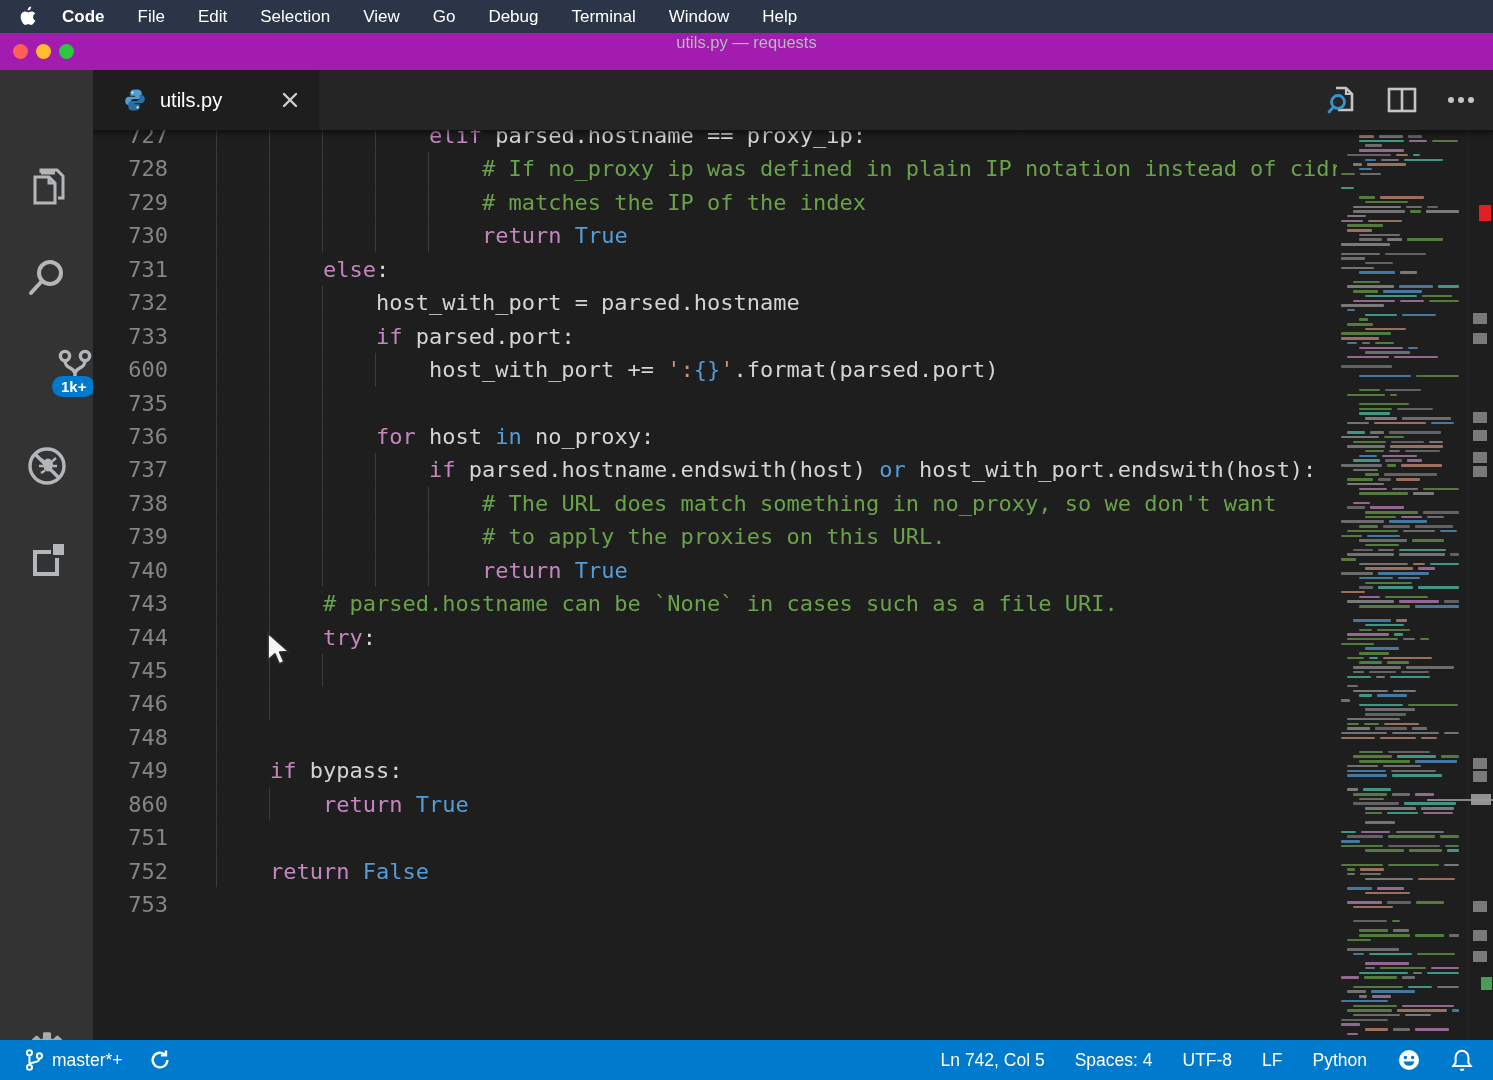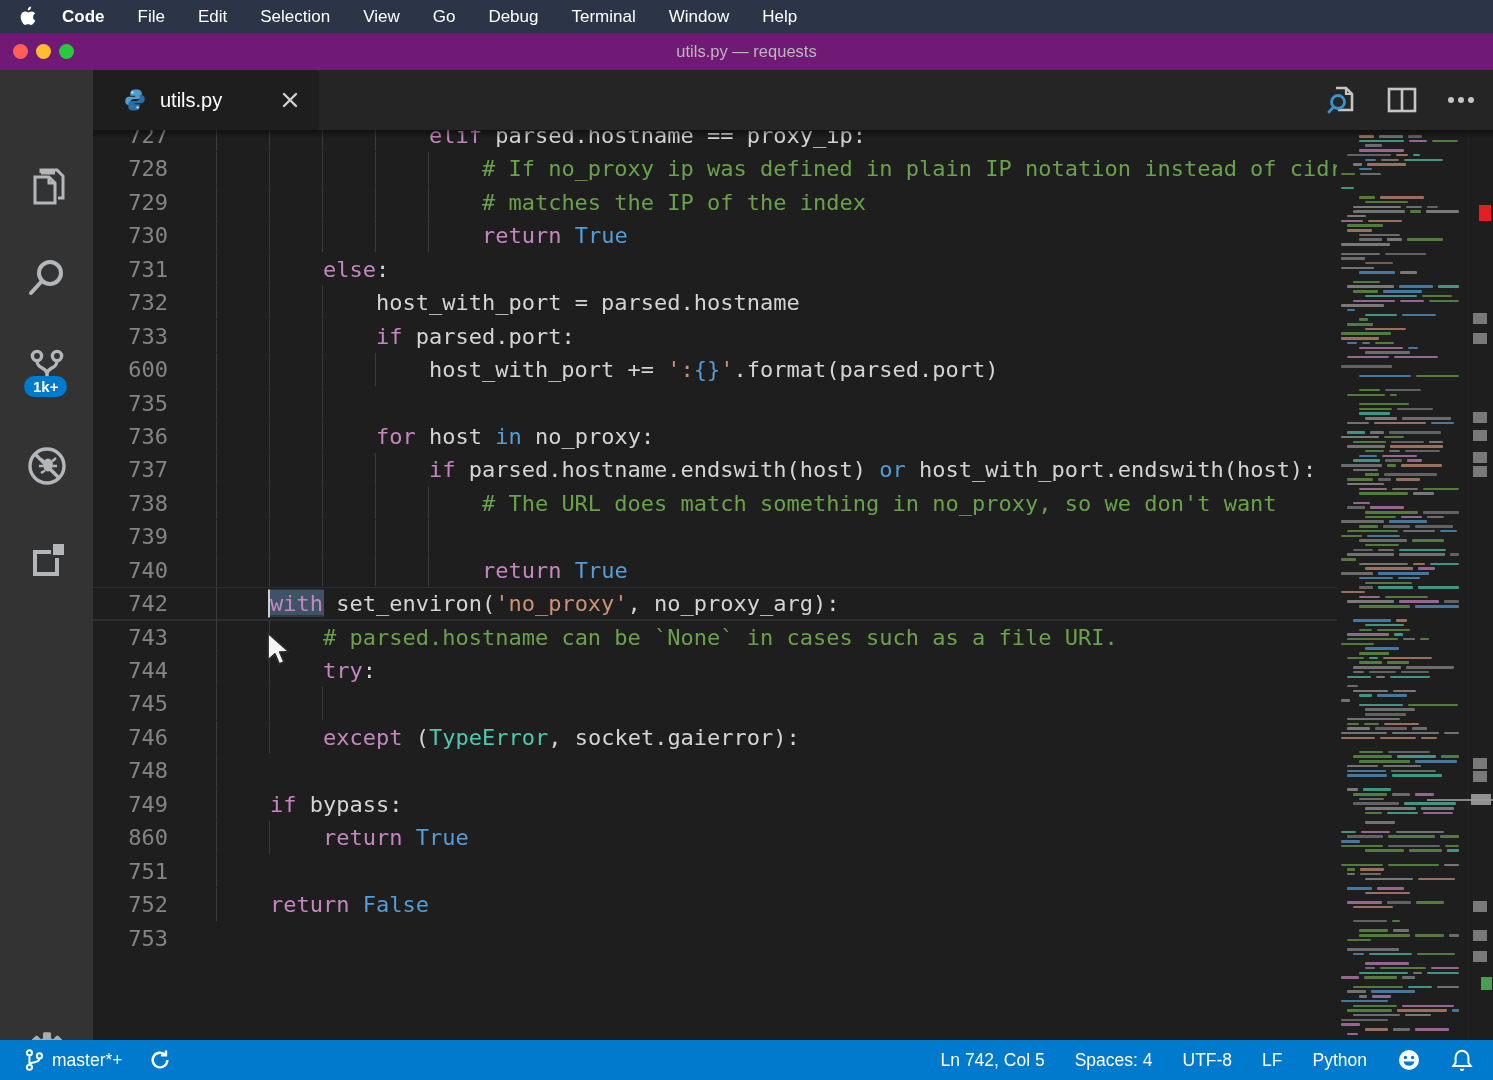--- a/index.html
+++ b/index.html
@@ -6,21 +6,21 @@
   *{box-sizing:border-box;}
   .window{position:relative;width:1493px;height:1080px;overflow:hidden;background:#1e1e1e;
           font-family:"Liberation Sans",sans-serif;-webkit-font-smoothing:antialiased;}
   
   .menubar{height:33px;background:#2b3547;display:flex;align-items:center;color:#fff;
            font-size:17px;padding-left:18px;}
   .menubar .apple{margin-right:26px;display:flex;align-items:center;}
   .menu-item{margin-right:33px;white-space:nowrap;}
   .menu-item.bold{font-weight:bold;}
   
-  .titlebar{height:37px;background:#701a75;position:relative;display:flex;align-items:center;justify-content:center;}
+  .titlebar{height:37px;background:#a21caf;position:relative;display:flex;align-items:flex-start;justify-content:center;}
   .traffic{position:absolute;left:13px;top:0;height:100%;display:flex;align-items:center;gap:8px;}
   .tl{width:15px;height:15px;border-radius:50%;display:inline-block;}
   .tl.red{background:#ff5f57;}.tl.yellow{background:#febc2e;}.tl.green{background:#28c840;}
   .win-title{color:#b9b9b9;font-size:16.5px;}
   
   .main{display:flex;height:970px;}
   .activitybar{width:93px;background:#333333;position:relative;flex:none;}
   .ab-item{position:absolute;left:0;width:93px;display:flex;justify-content:center;}
   .badge-pill{position:absolute;left:24px;top:28px;background:#007acc;color:#fff;font-size:15px;
               font-weight:bold;border-radius:12px;padding:2px 9px;line-height:17px;}
@@ -118,21 +118,21 @@
         </span>
       </div>
       <div class="ab-item" style="top:186px;">
         <span>
           <svg width="42" height="42" viewBox="0 0 42 42" fill="none" stroke="#b4b7b9" stroke-width="4" stroke-linecap="round">
             <circle cx="24" cy="17" r="11"></circle>
             <path d="M15.5 25.5 L5 37"></path>
           </svg>
         </span>
       </div>
-      <div class="ab-item" style="top:278px;">
+      <div class="ab-item" style="top:278px;margin-left:28px;">
         <span>
           <svg width="42" height="40" viewBox="0 0 42 40" fill="none" stroke="#b4b7b9" stroke-width="3.4">
             <circle cx="11" cy="8" r="4.6"></circle>
             <circle cx="31" cy="8" r="4.6"></circle>
             <path d="M11 12.5 c0 9 9 6 10 13 M31 12.5 c0 9 -9 6 -10 13 M21 25 v10"></path>
           </svg>
         </span>
         <span class="badge-pill">1k+</span>
       </div>
       <div class="ab-item" style="top:374px;">
@@ -260,45 +260,41 @@
               <div class="row">
                 <span class="ln">737</span>
                 <span class="cd"><i class="guide" style="left: 0ch;"></i><i class="guide" style="left: 4ch;"></i><i class="guide" style="left: 8ch;"></i><i class="guide" style="left: 12ch;"></i><span><span>                </span><span class="tk-k">if</span><span class="tk-p"> parsed.hostname.endswith(host) </span><span class="tk-b">or</span><span class="tk-p"> host_with_port.endswith(host):</span></span></span>
               </div>
               <div class="row">
                 <span class="ln">738</span>
                 <span class="cd"><i class="guide" style="left: 0ch;"></i><i class="guide" style="left: 4ch;"></i><i class="guide" style="left: 8ch;"></i><i class="guide" style="left: 12ch;"></i><i class="guide" style="left: 16ch;"></i><span><span>                    </span><span class="tk-c"># The URL does match something in no_proxy, so we don't want</span></span></span>
               </div>
               <div class="row">
                 <span class="ln">739</span>
-                <span class="cd"><i class="guide" style="left: 0ch;"></i><i class="guide" style="left: 4ch;"></i><i class="guide" style="left: 8ch;"></i><i class="guide" style="left: 12ch;"></i><i class="guide" style="left: 16ch;"></i></span>
+                <span class="cd"><i class="guide" style="left: 0ch;"></i><i class="guide" style="left: 4ch;"></i><i class="guide" style="left: 8ch;"></i><i class="guide" style="left: 12ch;"></i><i class="guide" style="left: 16ch;"></i><span><span>                    </span><span class="tk-c"># to apply the proxies on this URL.</span></span></span>
               </div>
               <div class="row">
                 <span class="ln">740</span>
                 <span class="cd"><i class="guide" style="left: 0ch;"></i><i class="guide" style="left: 4ch;"></i><i class="guide" style="left: 8ch;"></i><i class="guide" style="left: 12ch;"></i><i class="guide" style="left: 16ch;"></i><span><span>                    </span><span class="tk-k">return</span><span class="tk-p"> </span><span class="tk-b">True</span></span></span>
               </div>
-              <div class="row cur">
-                <span class="ln">742</span>
-                <span class="cd"><i class="guide" style="left: 0ch;"></i><span><span>    </span><span class="tk-kh">with</span><span class="tk-p"> set_environ(</span><span class="tk-s">'no_proxy'</span><span class="tk-p">, no_proxy_arg):</span></span><i class="caret" style="left: calc(4ch - 1px);"></i></span>
-              </div>
               <div class="row">
                 <span class="ln">743</span>
                 <span class="cd"><i class="guide" style="left: 0ch;"></i><i class="guide" style="left: 4ch;"></i><span><span>        </span><span class="tk-c"># parsed.hostname can be `None` in cases such as a file URI.</span></span></span>
               </div>
               <div class="row">
                 <span class="ln">744</span>
                 <span class="cd"><i class="guide" style="left: 0ch;"></i><i class="guide" style="left: 4ch;"></i><span><span>        </span><span class="tk-k">try</span><span class="tk-p">:</span></span></span>
               </div>
               <div class="row">
                 <span class="ln">745</span>
                 <span class="cd"><i class="guide" style="left: 0ch;"></i><i class="guide" style="left: 4ch;"></i><i class="guide" style="left: 8ch;"></i><span><span>            </span></span></span>
               </div>
               <div class="row">
                 <span class="ln">746</span>
-                <span class="cd"><i class="guide" style="left: 0ch;"></i><i class="guide" style="left: 4ch;"></i><span><span>        </span><span class="tk-k">except</span><span class="tk-p"> (</span><span class="tk-t">TypeError</span><span class="tk-p">, socket.gaierror):</span></span></span>
+                <span class="cd"><i class="guide" style="left: 0ch;"></i><i class="guide" style="left: 4ch;"></i></span>
               </div>
               <div class="row">
                 <span class="ln">748</span>
                 <span class="cd"><i class="guide" style="left: 0ch;"></i><span><span></span></span></span>
               </div>
               <div class="row">
                 <span class="ln">749</span>
                 <span class="cd"><i class="guide" style="left: 0ch;"></i><span><span>    </span><span class="tk-k">if</span><span class="tk-p"> bypass:</span></span></span>
               </div>
               <div class="row">

